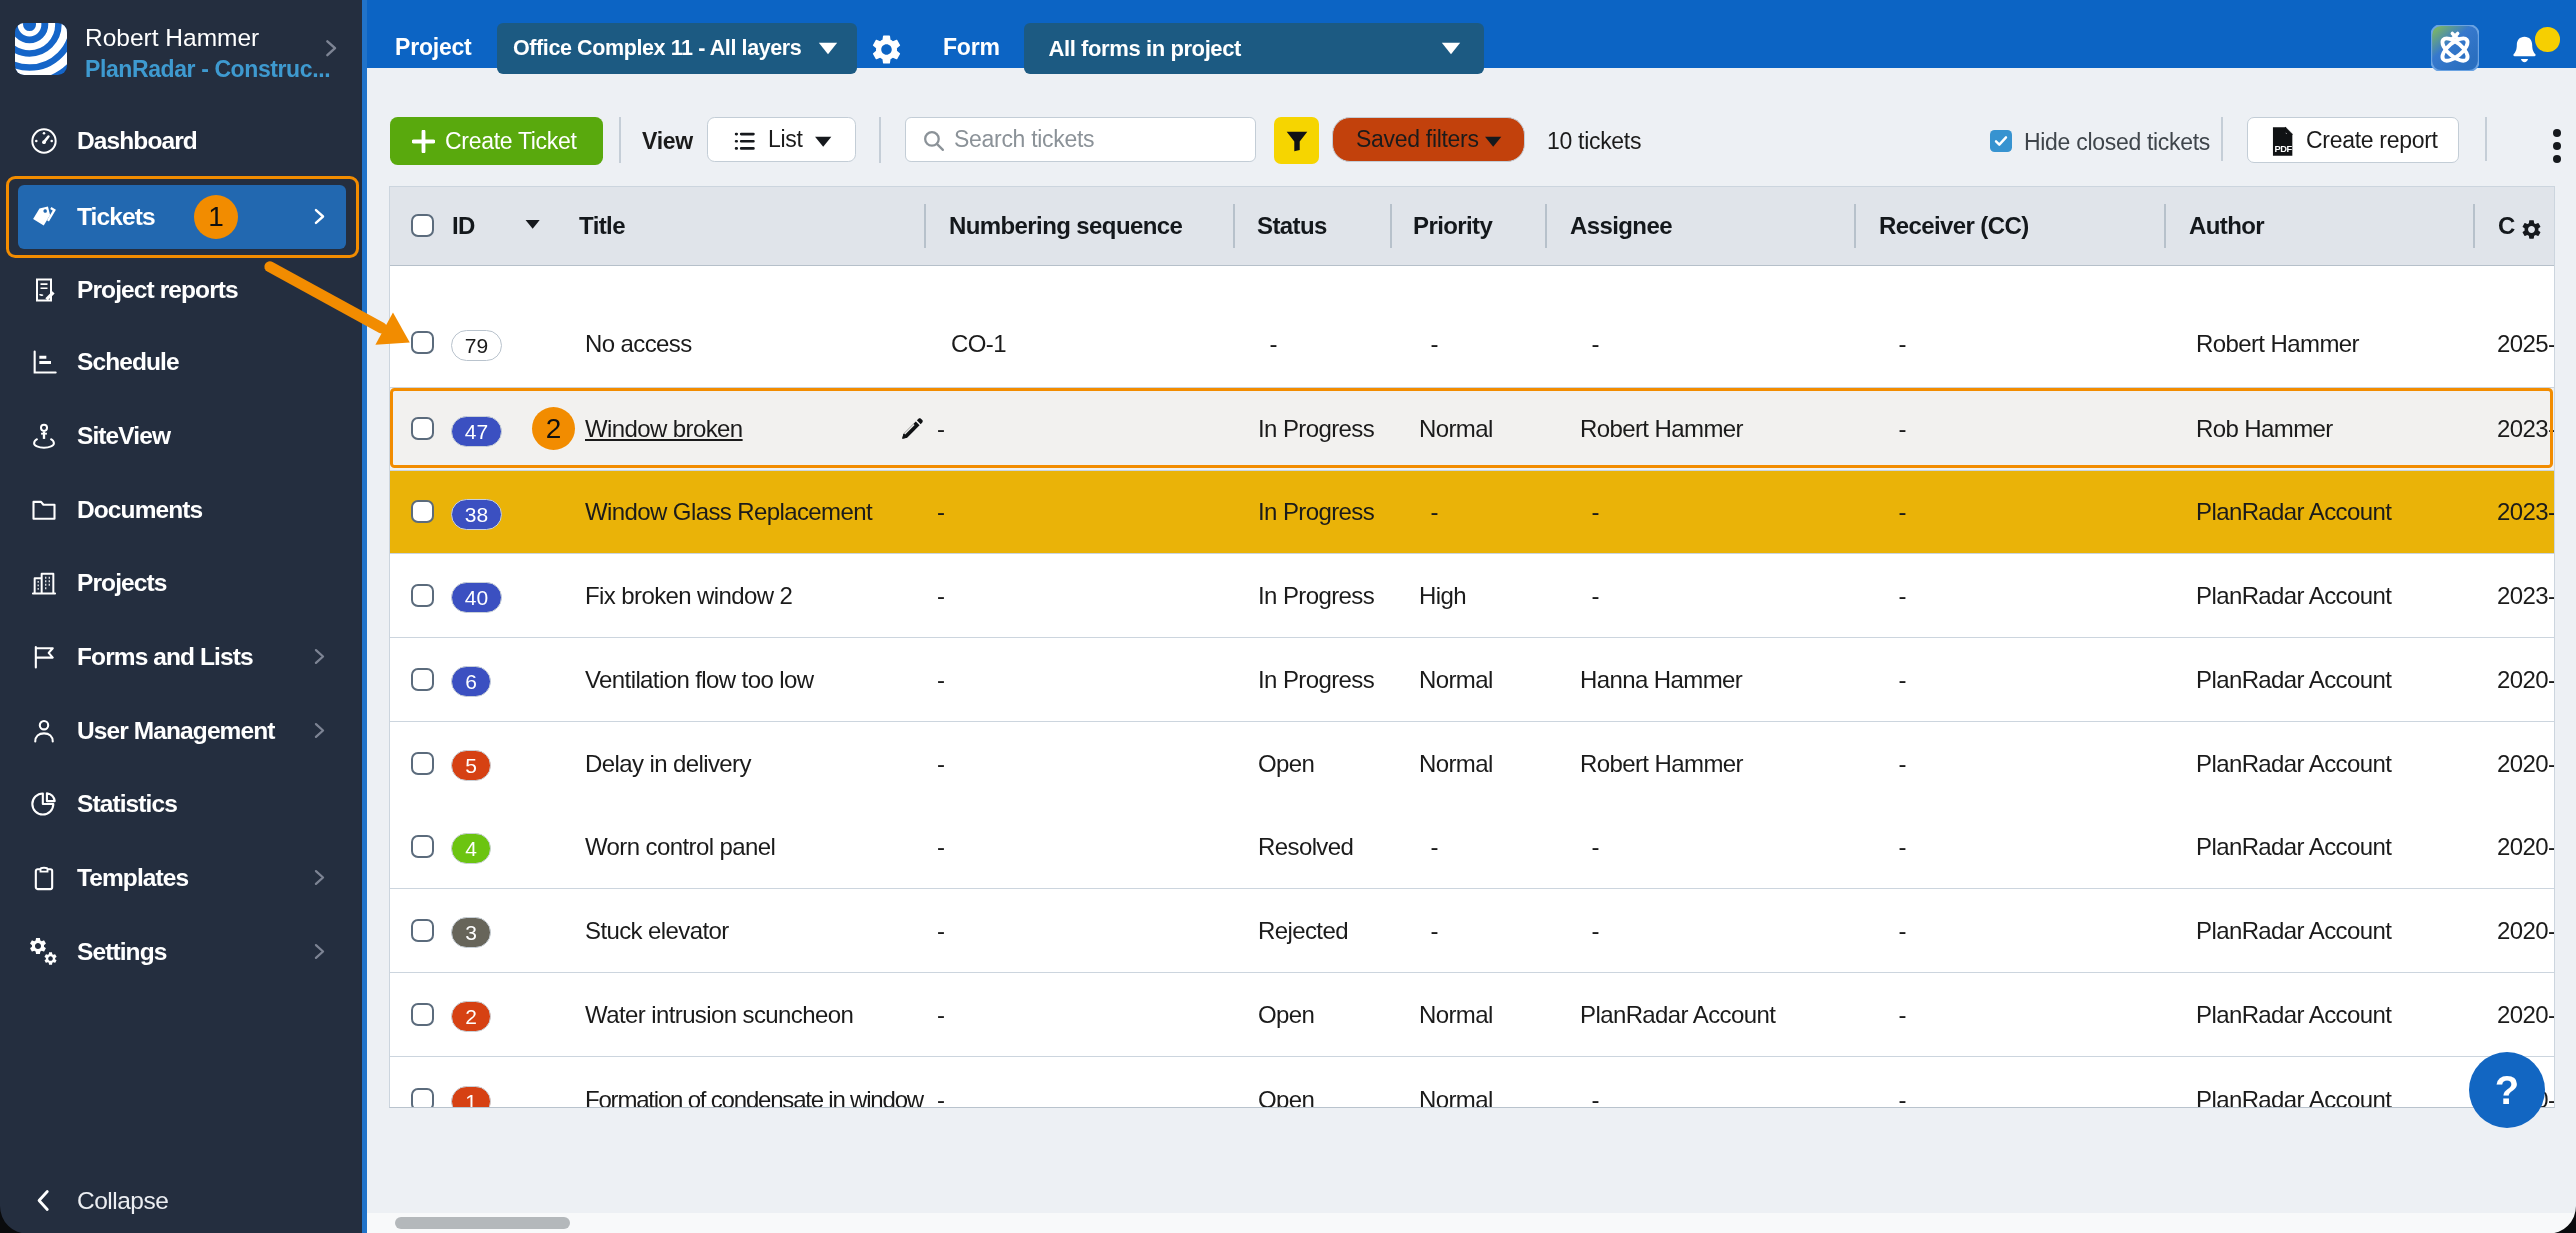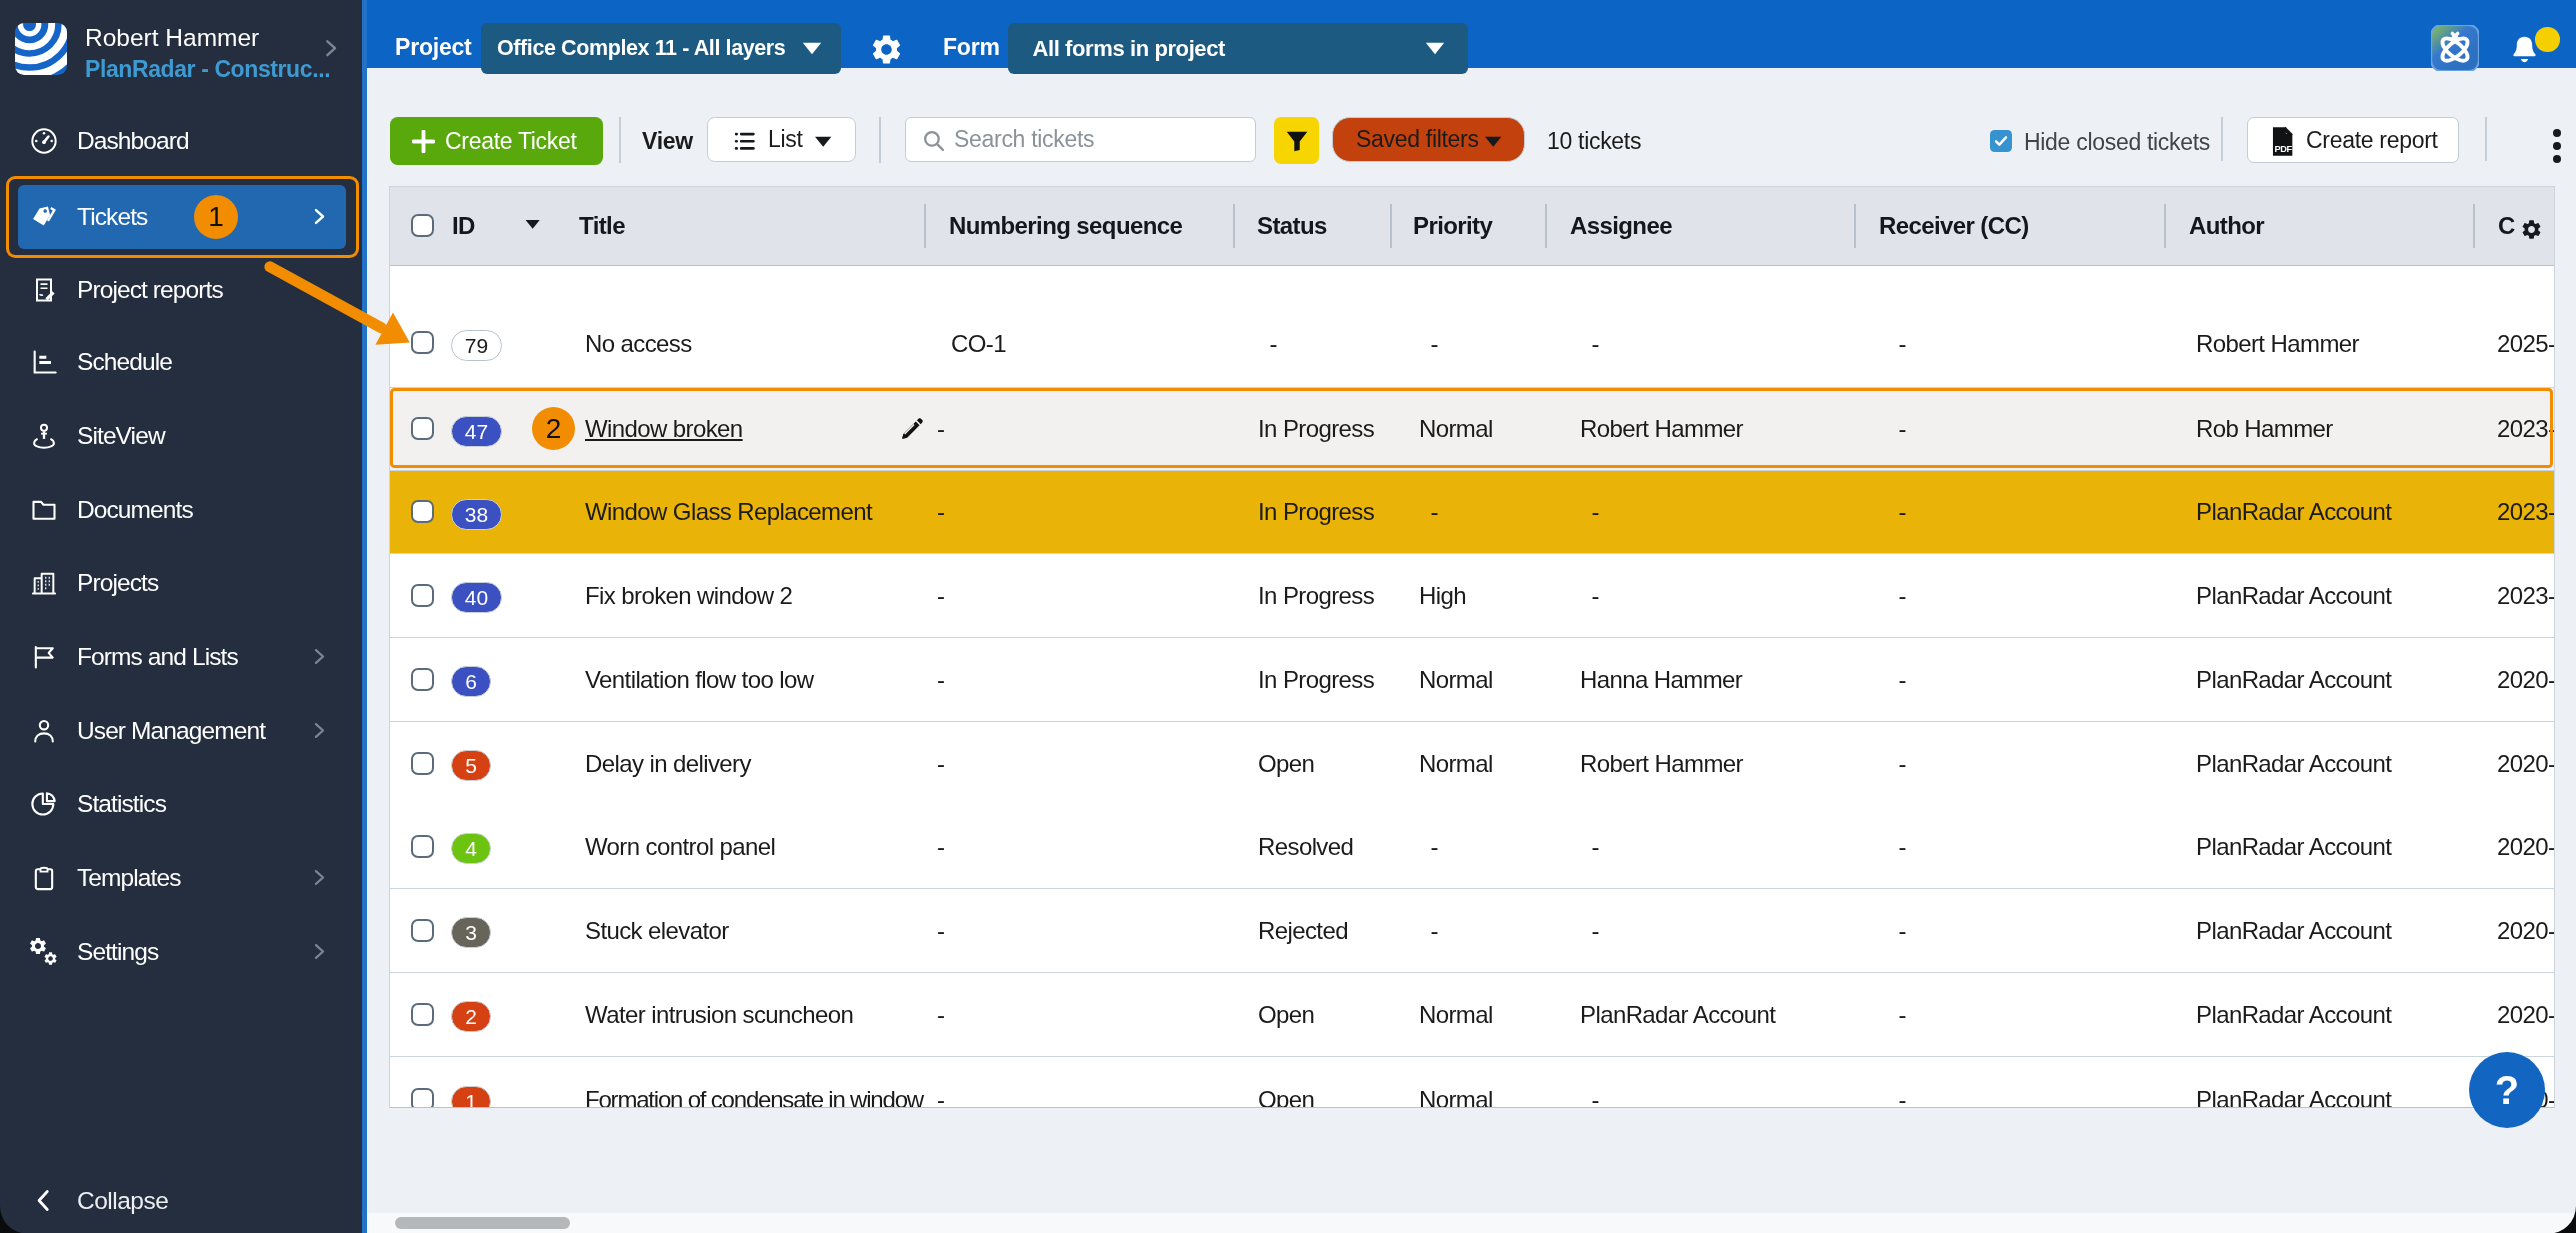--- a/index.html
+++ b/index.html
@@ -6,27 +6,27 @@
 html,body { width:2576px; height:1234px; overflow:hidden; background:#edf0f4;
   font-family:"Liberation Sans", sans-serif; color:#1b1b1b; }
 .abs { position:absolute; }
 .flex { display:flex; align-items:center; }
 
 
 #sidebar { position:absolute; left:0; top:0; width:362px; height:1234px; background:#242e3f; }
 #accent { position:absolute; left:362px; top:0; width:4.6px; height:1234px; background:#2173c9; }
 .mitem { position:absolute; left:0; width:362px; height:61px; display:flex; align-items:center; }
 .mitem .mico { position:absolute; left:30px; width:28px; height:28px; }
-.mitem .mtxt { position:absolute; left:77px; font-size:24.5px; font-weight:400; color:#fff; letter-spacing:-0.9px; white-space:nowrap; }
+.mitem .mtxt { position:absolute; left:77px; font-size:24.5px; font-weight:700; color:#fff; letter-spacing:-0.9px; white-space:nowrap; }
 .mchev { position:absolute; left:311px; width:17px; height:17px; }
 
 
 #topbar { position:absolute; left:367px; top:0; width:2209px; height:68px; background:#0c64c4; }
 .tb-label { position:absolute; color:#fff; font-size:23px; font-weight:700; top:0; height:95px; display:flex; align-items:center; letter-spacing:-0.2px; }
-.tb-dd { position:absolute; top:23px; height:51px; background:#1c5a82; border-radius:6.1px; color:#fff; font-size:22px; font-weight:700; display:flex; align-items:center; letter-spacing:-0.4px; white-space:nowrap; }
+.tb-dd { position:absolute; top:23px; height:51px; background:#1c5a82; border-radius:6.1px; color:#fff; font-size:22px; font-weight:700; display:flex; align-items:center; letter-spacing:-0.4px; white-space:nowrap;margin-left:16px; }
 
 
 .btn { position:absolute; top:117px; border-radius:7.7px; display:flex; align-items:center; font-size:23px; letter-spacing:-0.3px; white-space:nowrap; }
 .vsep { position:absolute; width:1.5px; background:#c5ced7; }
 
 
 #tbl { position:absolute; left:389px; top:186px; width:2166px; height:922px; background:#fff;
   border:1.5px solid #ccd5de; border-top-width:0.8px; border-bottom-color:#b9c3cd; overflow:hidden; }
 #thead { position:absolute; left:0; top:0; width:100%; height:79px; background:#e0e4ea; border-bottom:1.5px solid #b6c0ca; }
 .hsep { position:absolute; top:17px; height:44px; width:1.5px; background:#b7c1cb; }

